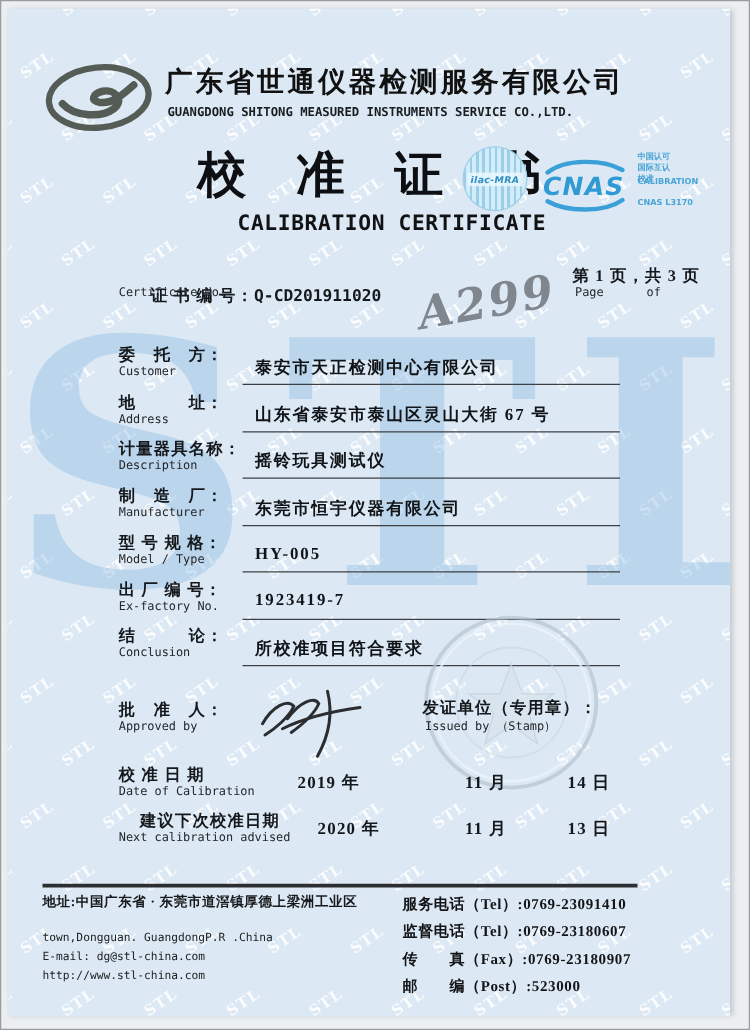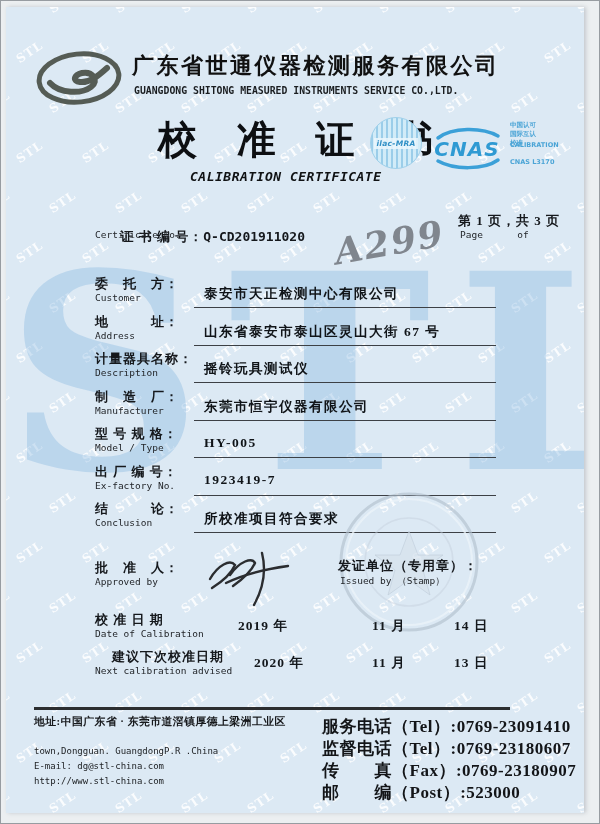--- a/index.html
+++ b/index.html
@@ -24,40 +24,40 @@
     color:rgba(137,186,224,.40);pointer-events:none;
   }
   .abs{position:absolute;}
   .cn-label{font-size:13px;font-weight:700;color:#15181c;letter-spacing:1px;white-space:pre;}
   .en-label{font-family:"DejaVu Sans Mono",monospace;font-size:9.5px;color:#23262a;white-space:pre;}
   .field-value{font-size:13.5px;color:#101418;font-weight:600;letter-spacing:1.5px;white-space:pre;}
   .underline{position:absolute;height:1px;background:#3c4045;width:302px;left:188px;}
   .company-cn{font-size:22px;font-weight:700;color:#111;letter-spacing:2.5px;white-space:nowrap;}
   .company-en{font-family:"DejaVu Sans Mono",monospace;font-size:9.8px;font-weight:700;color:#1a1d20;white-space:nowrap;}
   .title-cn{font-size:39px;font-weight:700;color:#0d0f12;letter-spacing:15px;white-space:nowrap;}
-  .title-en{font-family:"DejaVu Sans Mono",monospace;font-size:13px;font-weight:700;color:#101214;letter-spacing:.5px;white-space:nowrap;font-style:italic;}
+  .title-en{font-family:"DejaVu Sans Mono",monospace;font-size:17px;font-weight:700;color:#101214;letter-spacing:.5px;white-space:nowrap;}
   .ilac{
     width:50px;height:50px;border-radius:50%;
     background:repeating-linear-gradient(90deg,rgba(70,160,210,.38) 0 2px,rgba(210,236,248,.9) 2px 5px),#cfe9f7;
     border:1px solid #9fd0ea;display:flex;align-items:center;justify-content:center;
   }
   .ilac span{
     background:rgba(235,247,253,.85);color:#2f8fc5;font:italic 700 7.5px "DejaVu Sans",sans-serif;
     padding:1px 2px;letter-spacing:.3px;
   }
   .cnas-note{font-family:"DejaVu Sans",sans-serif;font-size:6.5px;line-height:8px;font-weight:700;color:#4aa4d6;white-space:pre;}
   .hand{
     font:italic 700 36px "DejaVu Serif",serif;color:#80868e;
     transform:rotate(-10deg);letter-spacing:2px;
   }
   .date-val{font-size:13.5px;font-weight:700;color:#14181c;letter-spacing:1px;white-space:pre;}
   .foot-line{position:absolute;height:2.5px;background:#2c2e30;}
   .foot-cn{font-size:10.8px;font-weight:700;color:#17191c;letter-spacing:.5px;white-space:pre;}
   .foot-mono{font-family:"DejaVu Sans Mono",monospace;font-size:9px;color:#202326;white-space:pre;}
-  .foot-right{font-size:17px;font-weight:700;color:#131518;letter-spacing:.5px;white-space:pre;}
+  .foot-right{font-size:12px;font-weight:700;color:#131518;letter-spacing:.5px;white-space:pre;}
   .stamp{position:absolute;left:330px;top:482px;width:146px;height:146px;opacity:.85;}
   .sig{position:absolute;left:196px;top:534px;}
 </style>
 </head>
 <body>
 
 <div class="photo">
   <div class="page">
 
     <div class="wm-layer" id="wm-layer">

